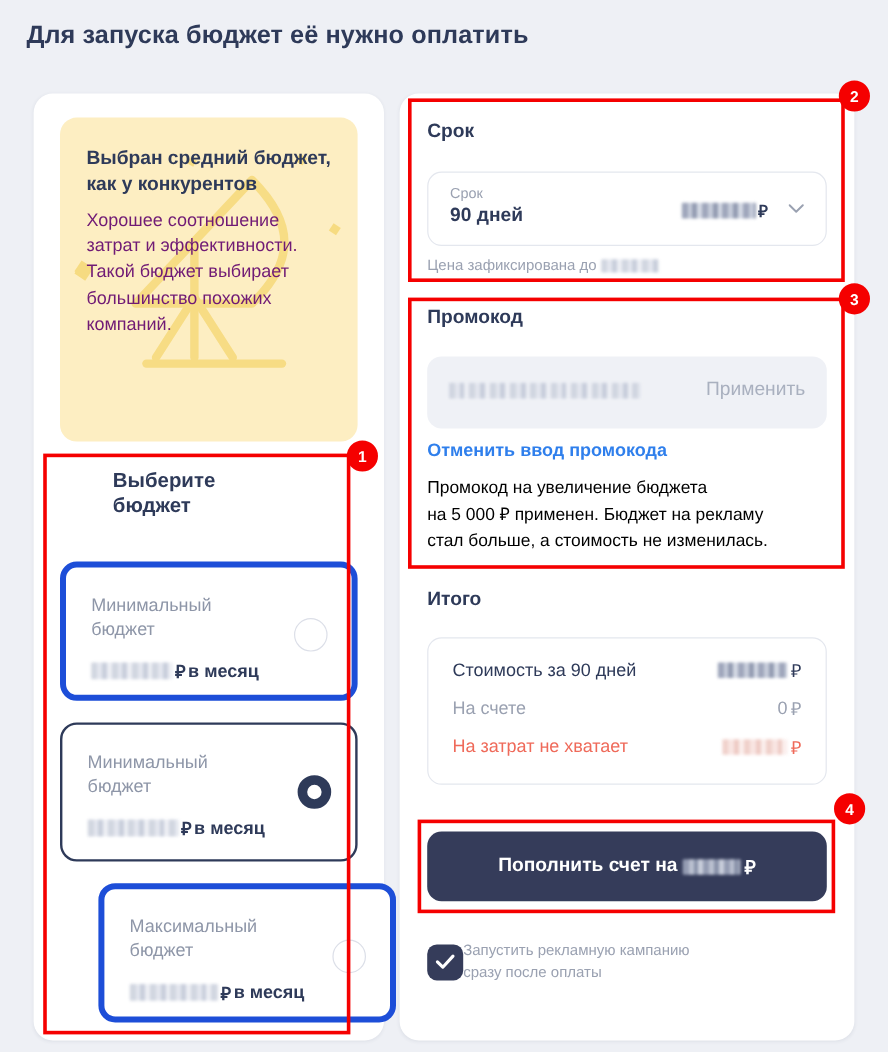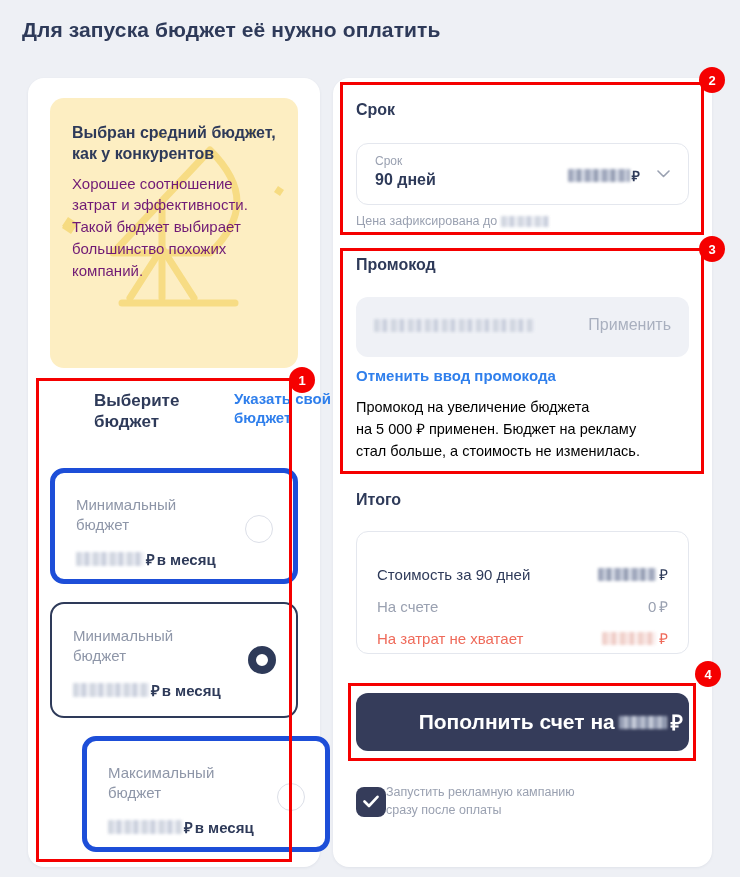--- a/index.html
+++ b/index.html
@@ -262,21 +262,21 @@
   #total-box {
     position: absolute;
     left: 356px;
     top: 531px;
     width: 333px;
     height: 123px;
     box-sizing: border-box;
     border: 1px solid #e4e7ee;
     border-radius: 12px;
     background: #fff;
-    padding: 26px 20px;
+    padding: 10px 20px;
   }
   .total-row {
     display: flex;
     justify-content: space-between;
     align-items: center;
     height: 32px;
     font-size: 15px;
   }
   .total-row .lbl.strong { color: #2e3a59; }
   .total-row .lbl.muted  { color: #9aa1b1; }
@@ -295,27 +295,27 @@
   #pay-button {
     position: absolute;
     left: 356px;
     top: 693px;
     width: 333px;
     height: 58px;
     background: #353c5a;
     border-radius: 12px;
     border: none;
     color: #ffffff;
-    font-size: 21px;
+    font-size: 16px;
     font-weight: 700;
     font-family: "Liberation Sans", sans-serif;
     cursor: pointer;
     display: flex;
     align-items: center;
-    justify-content: flex-end;
+    justify-content: center;
     gap: 4px;
   }
 
   
   #launch-checkbox-row {
     position: absolute;
     left: 356px;
     top: 784px;
     width: 320px;
     display: flex;
@@ -426,21 +426,20 @@
     </svg>
     <div class="promo-text">
       <div class="promo-heading">Выбран средний бюджет,
 как у конкурентов</div>
       <div class="promo-body">Хорошее соотношение затрат и эффективности. Такой бюджет выбирает большинство похожих компаний.</div>
     </div>
   </div>
 
   <div class="budget-head">
     <div class="budget-head-title">Выберите бюджет</div>
-    <div class="budget-head-link">Указать свой бюджет</div>
   </div>
 
   <div class="budget-option" id="opt-0">
     <div class="opt-label">Минимальный бюджет</div>
     <div class="opt-amount">
       <span class="blur" style="width:68px;height:14px;"></span>
       <span class="ruble">₽</span>
       <span> в месяц</span>
     </div>
     <div class="radio"></div>

